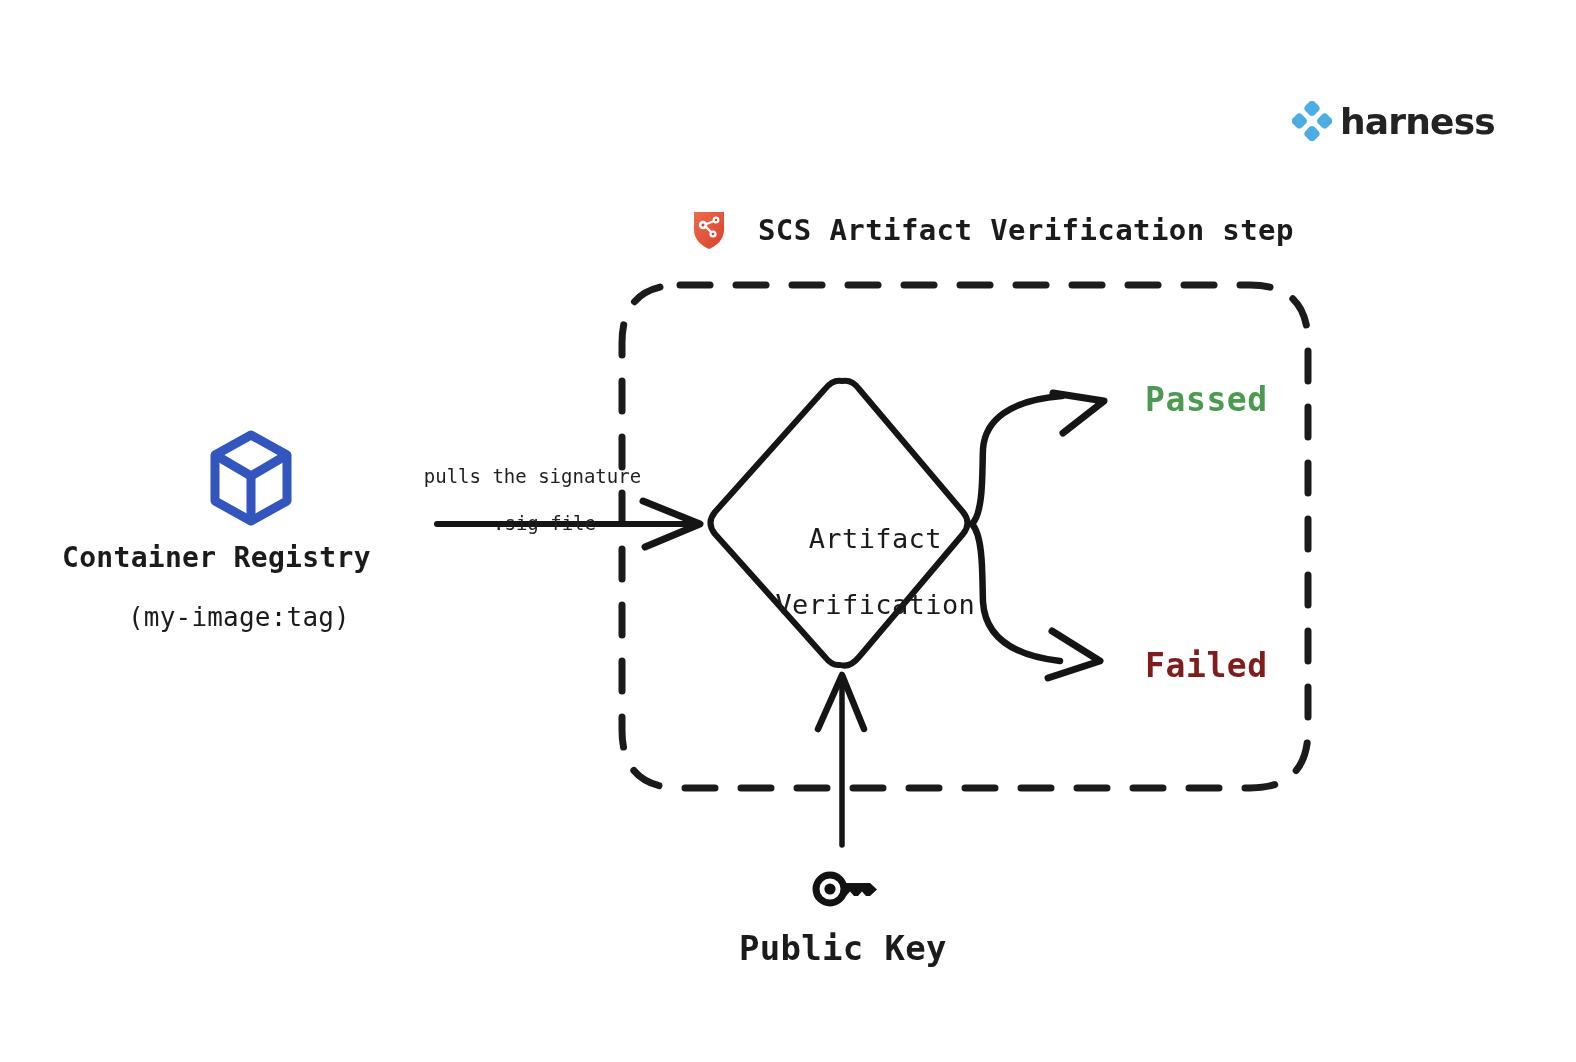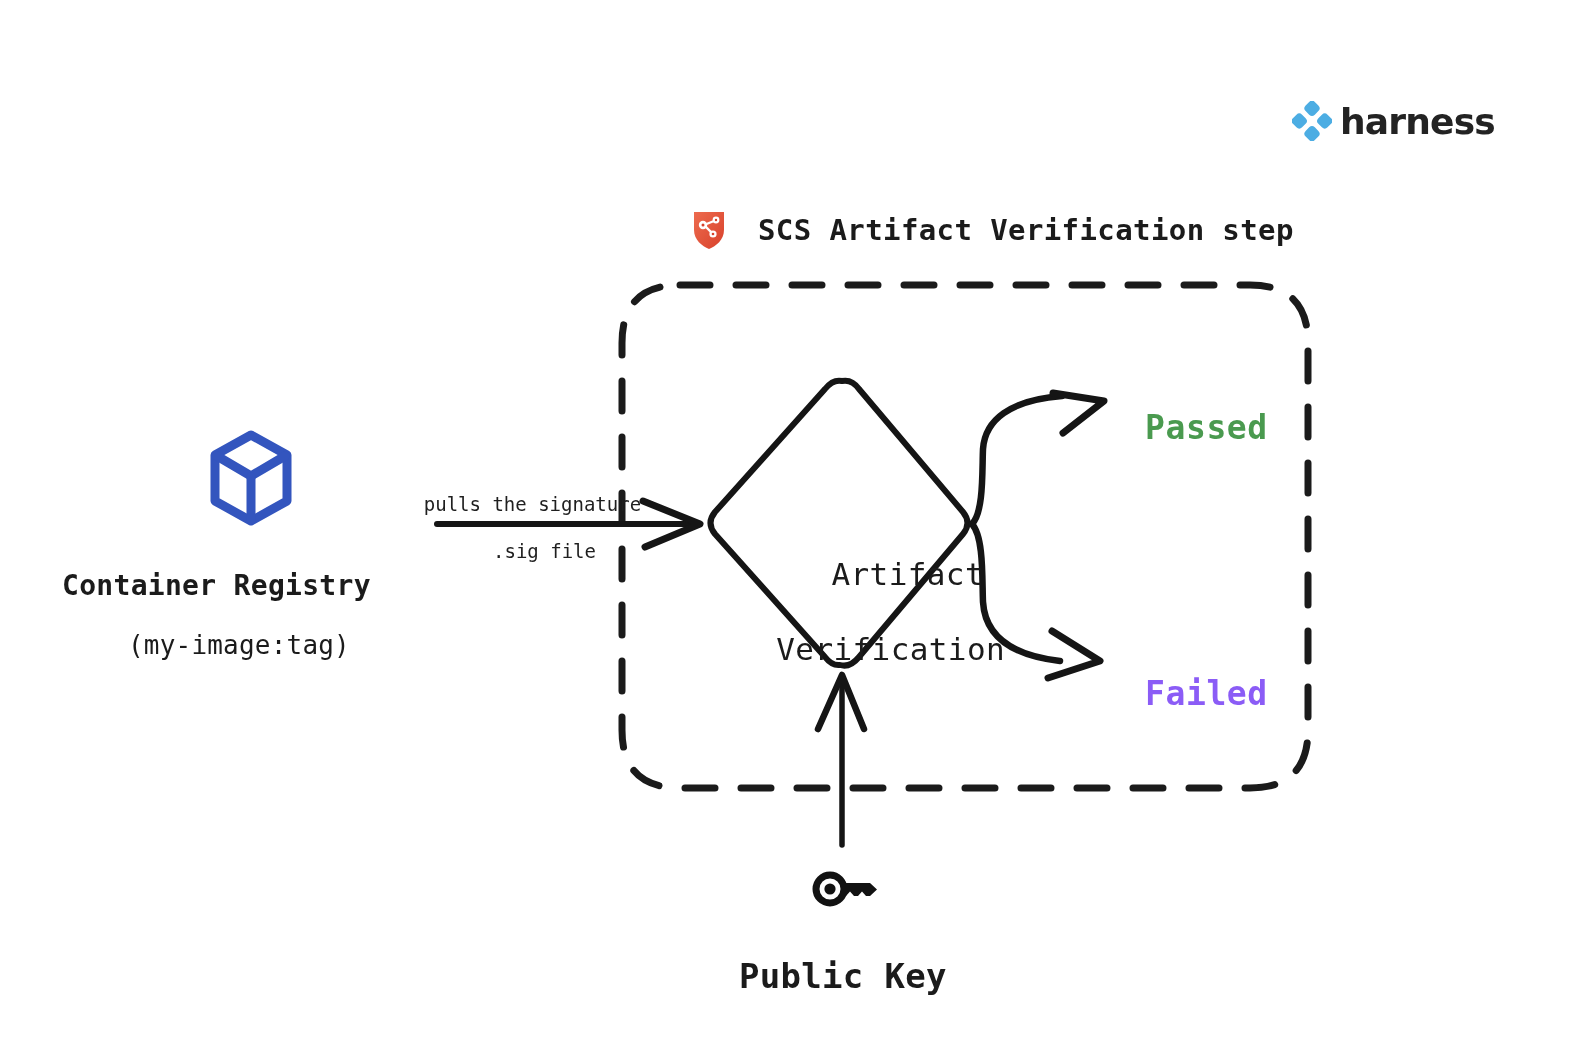--- a/index.html
+++ b/index.html
@@ -29,21 +29,20 @@
     top: 0;
     width: 1576px;
     height: 1062px;
     overflow: visible;
   }
   .txt {
     position: absolute;
     white-space: pre;
     font-family: "DejaVu Sans Mono", "Liberation Mono", monospace;
     line-height: 1.22;
-    margin-top: 28px;
   }
 
   
   .brand {
     position: absolute;
     left: 1292px;
     top: 100px;
     display: flex;
     align-items: center;
     gap: 8px;
@@ -101,22 +100,22 @@
     text-align: right;
     width: 218px;
     color: #1f1f1f;
   }
 
   
   .diamond-label {
     left: 700px;
     top: 490px;
     width: 284px;
-    text-align: right;
-    font-size: 31px;
+    text-align: center;
+    font-size: 27px;
     font-weight: 500;
     letter-spacing: 0.4px;
     color: #1b1b1b;
   }
 
   
   .outcome {
     font-size: 33px;
     font-weight: 600;
     letter-spacing: 0.6px;
@@ -239,21 +238,21 @@
     <span>pulls the signature</span><br>
     <span>.sig file</span>
   </div>
 
   <div class="txt diamond-label">
     <span>Artifact</span><br>
     <span>Verification</span>
   </div>
 
   <div class="txt outcome outcome-passed" style="color:#4A9A4F">Passed</div>
-  <div class="txt outcome outcome-failed" style="color:#8b5cf6">Failed</div>
+  <div class="txt outcome outcome-failed" style="color:#7f1d1d">Failed</div>
 
   <div class="key-icon-wrap">
     <svg width="68" height="42" viewBox="0 0 68 42">
       <circle cx="18" cy="21" r="14" fill="none" stroke="#121212" stroke-width="7"></circle>
       <circle cx="18" cy="21" r="5.6" fill="#121212"></circle>
       <path d="M31 15 H58 L65 21.5 L58 28 H54 L50 23.5 L46 28 H42 L38 23.5 L34 28 H31 Z" fill="#121212"></path>
     </svg>
   </div>
   <div class="txt publickey-label">Public Key</div>
 

